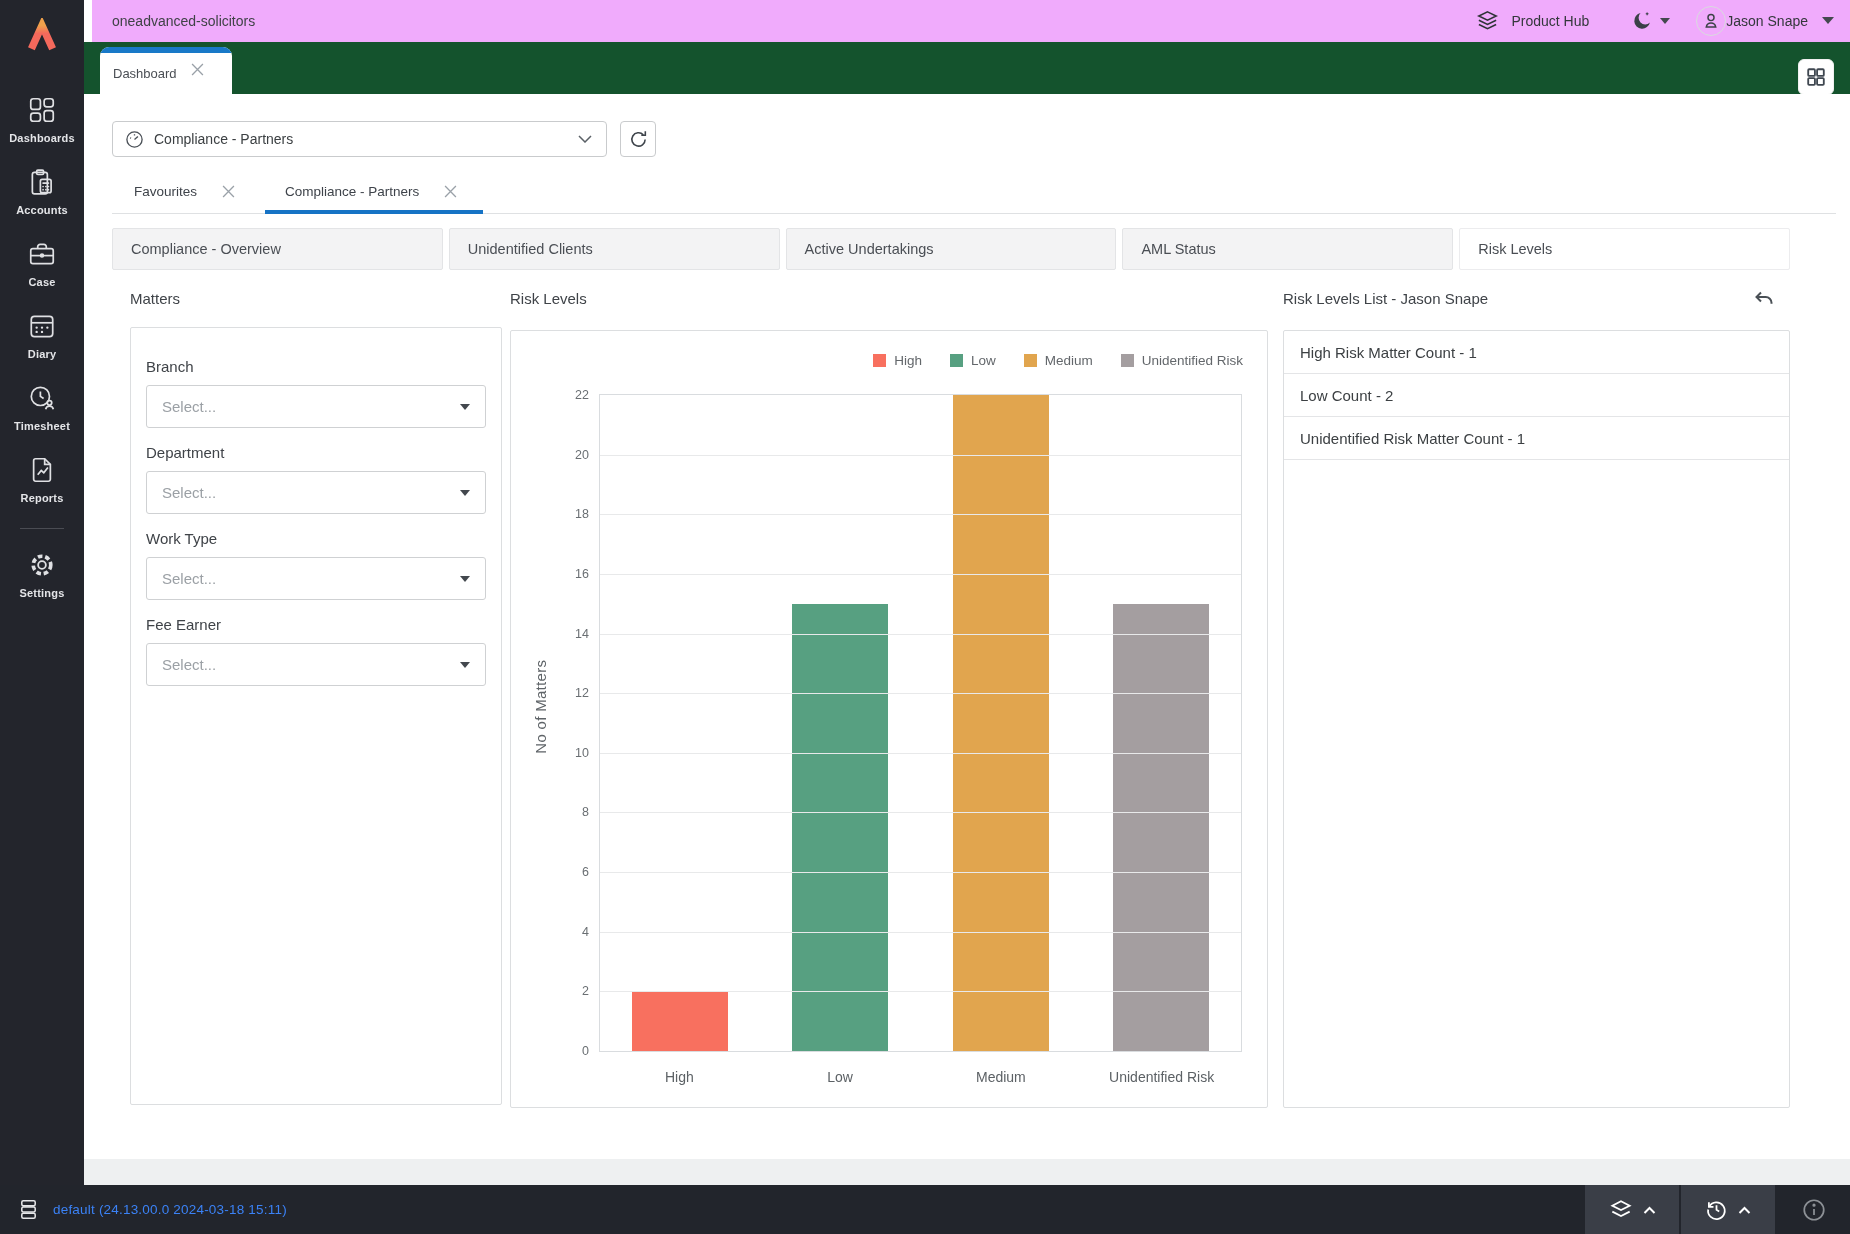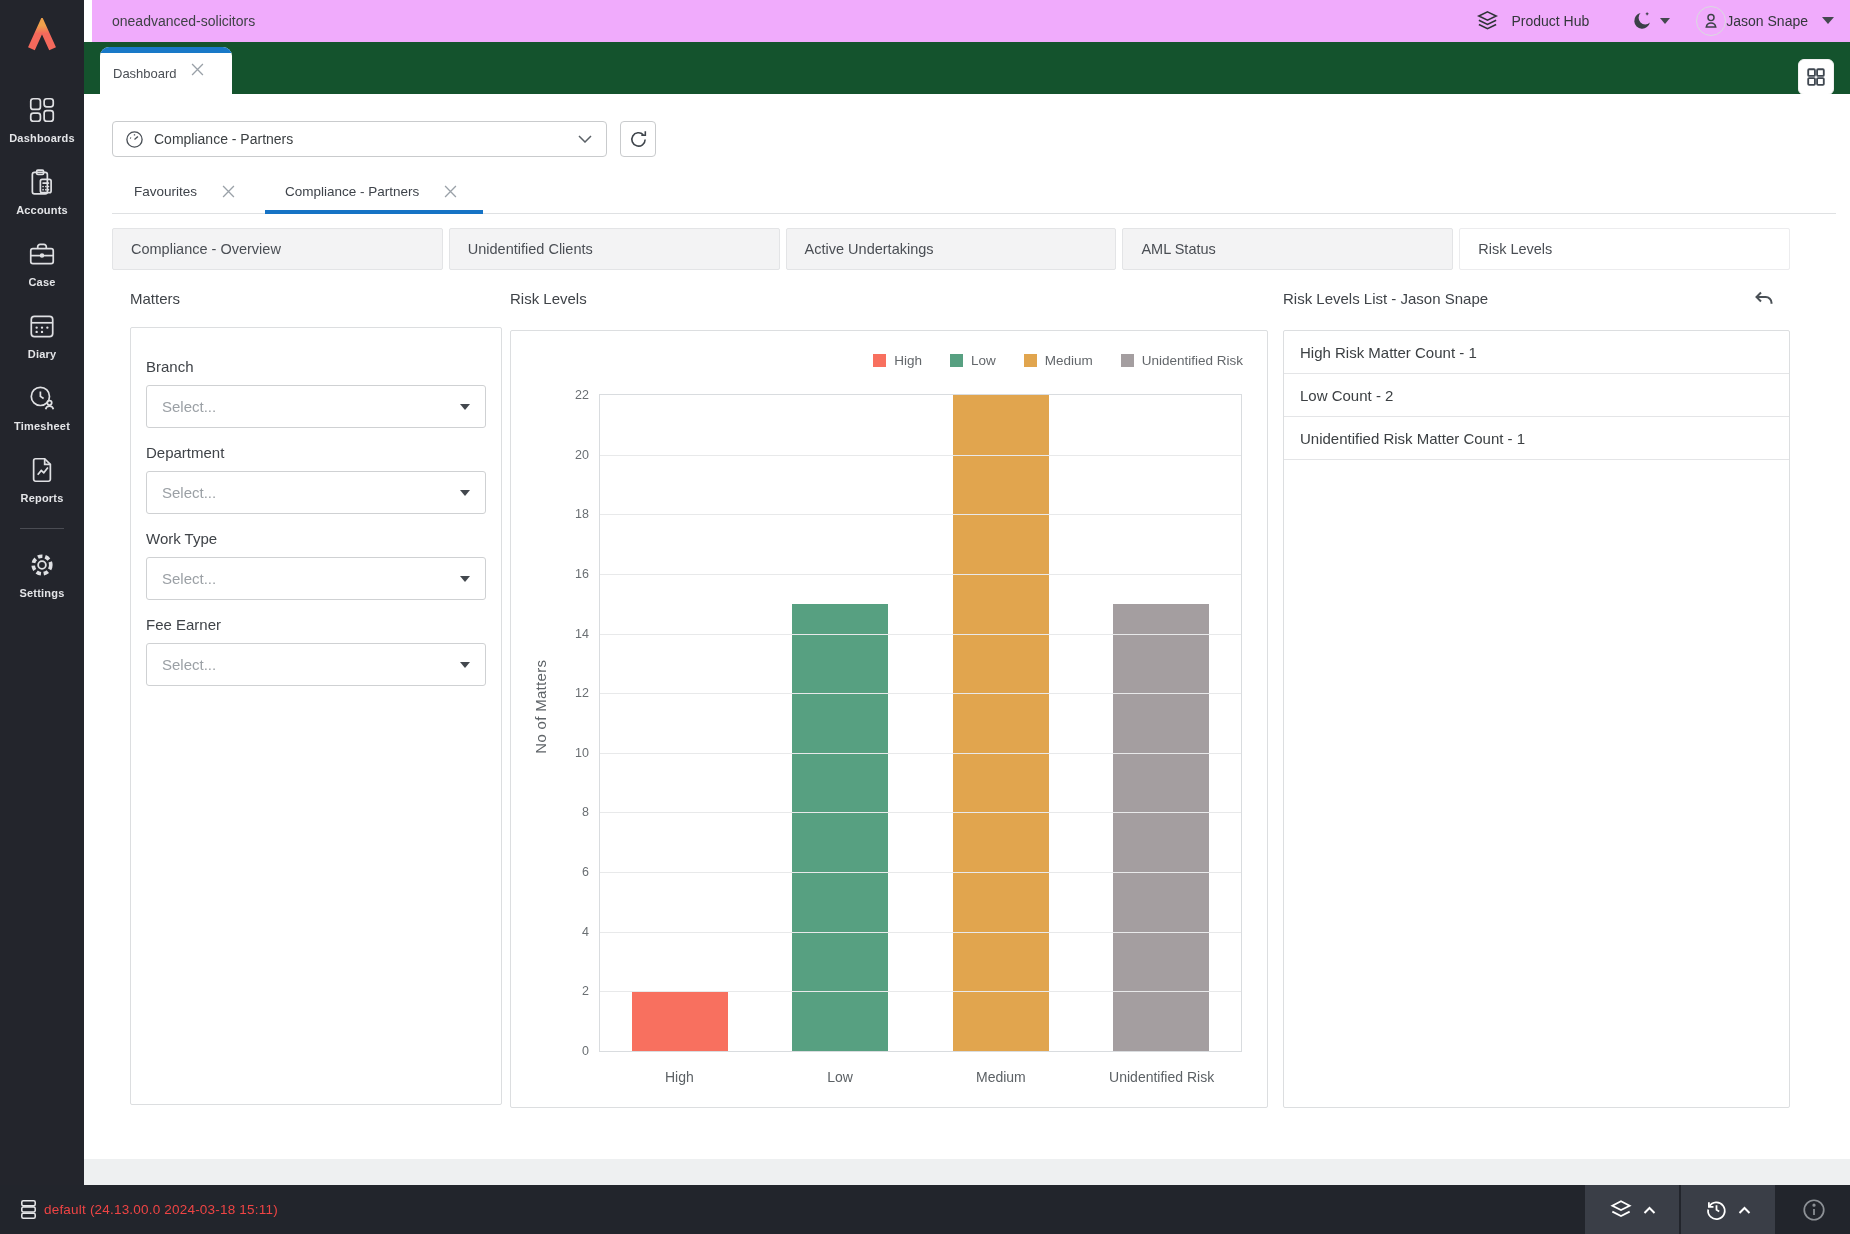--- a/index.html
+++ b/index.html
@@ -86,21 +86,21 @@
   
   .list-title { left:1199px; top:196px; }
   .undo-btn { position:absolute; left:1668px; top:192px; width:28px; height:28px; background:none; border:none; color:#4a5056; cursor:pointer; }
   .list-card { left:1199px; top:236px; width:507px; height:778px; }
   .risk-row { height:43px; display:flex; align-items:center; padding:0 16px; border-bottom:1px solid #e4e5e7; font-size:15px; color:#3c4043; cursor:pointer; }
   .risk-row.header { color:#9aa0a6; cursor:default; }
 
   
   .statusbar { position:absolute; left:0; right:0; bottom:0; height:49px; background:#22252c; display:flex; align-items:center; z-index:6; }
   .db-icon { margin-left:17px; }
-  .version-text { margin-left:4px; font-size:13.5px; color:#ef4444; letter-spacing:.2px; }
+  .version-text { margin-left:13px; font-size:13.5px; color:#3b82f6; letter-spacing:.2px; }
   .sb-btn { position:absolute; top:0; height:49px; width:94px; background:#3a3e47; border:none; display:flex; align-items:center; justify-content:center; gap:8px; color:#fff; cursor:pointer; }
   .sb-btn.layers { left:1585px; }
   .sb-btn.history { left:1681px; }
   .sb-info { position:absolute; left:1797px; top:8px; width:34px; height:34px; display:flex; align-items:center; justify-content:center; color:#8d9196; cursor:pointer; }
 </style>
 </head>
 <body>
 
 <aside class="sidebar">
   <div class="logo">

